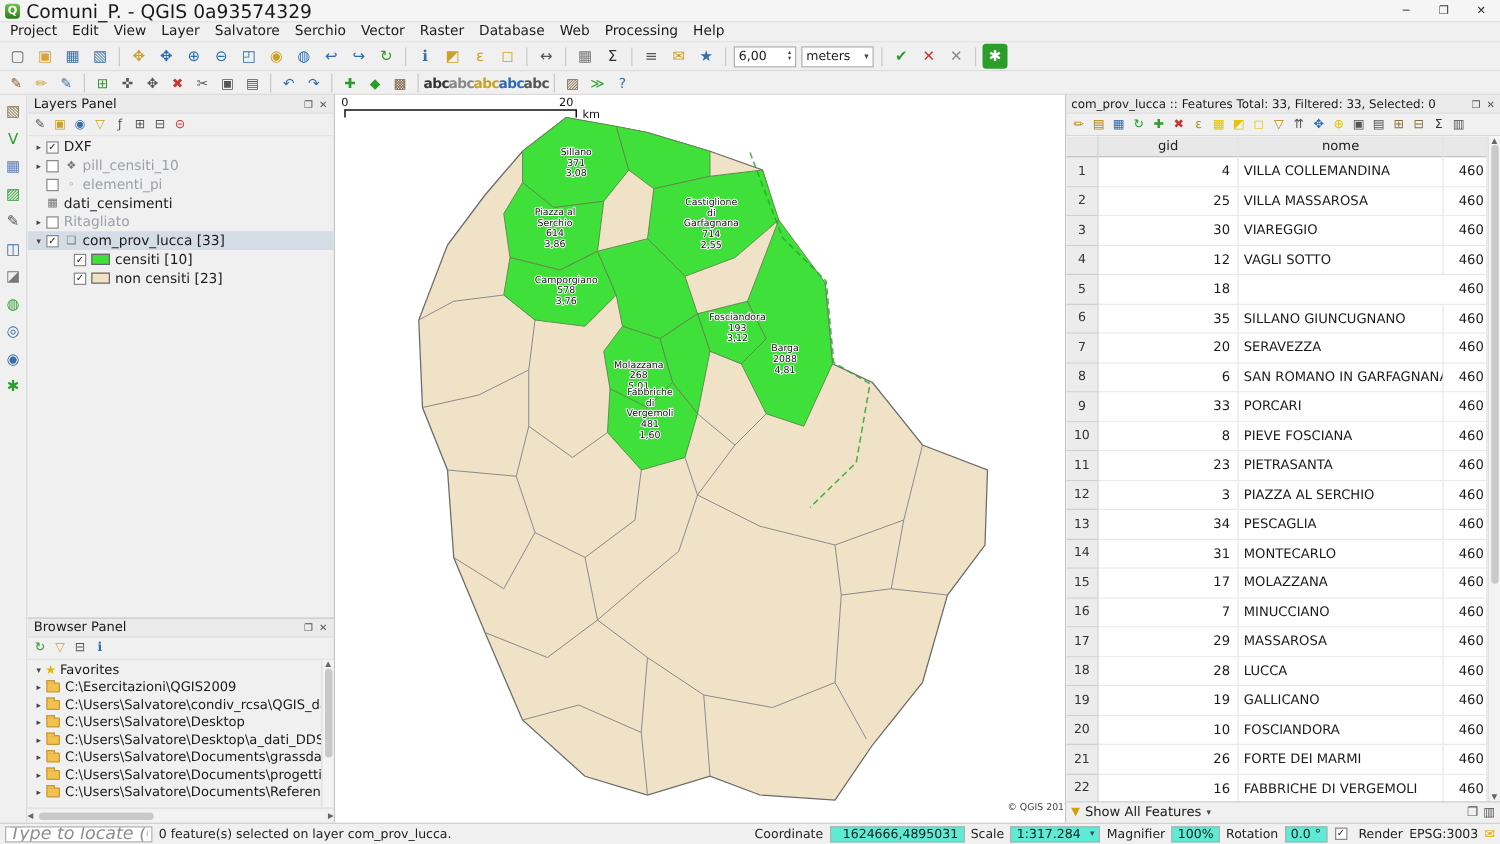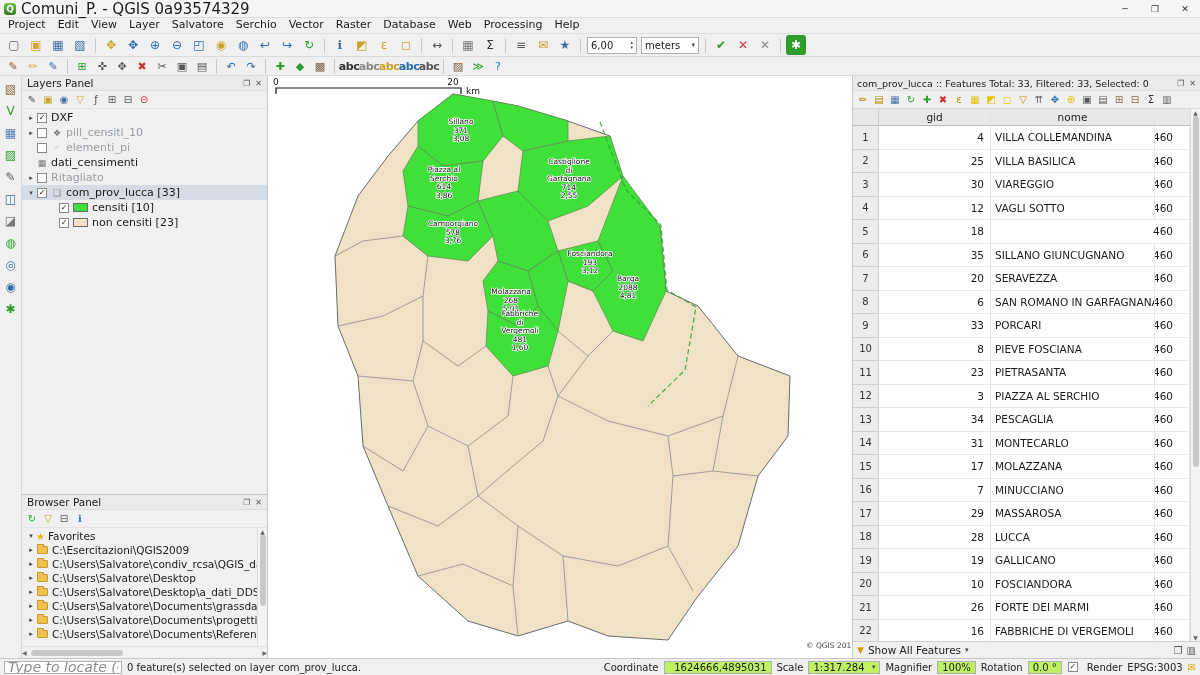--- a/index.html
+++ b/index.html
@@ -82,38 +82,38 @@
   #attr-toolbar{height:18px;border-bottom:1px solid #d8d8d8}
   #attr-toolbar .tbtn{width:16px;height:16px;font-size:10px;margin:0}
   .attr-body{flex:1;display:flex;overflow:hidden;background:#fff}
   .attr-grid{flex:1;overflow:hidden}
   .attr-row{display:flex;height:23.5px}
   .attr-row.header{height:17px}
   .c0{width:26px;flex:none;background:#ececec;border-right:1px solid #cfcfcf;border-bottom:1px solid #cfcfcf;display:flex;align-items:center;justify-content:center;font-size:10px;color:#333}
   .cell{border-right:1px solid #e3e3e3;border-bottom:1px solid #e9e9e9;display:flex;align-items:center;font-size:10.5px;background:#fff;overflow:hidden;white-space:nowrap}
   .c1{width:112px;flex:none;padding-right:6px}
   .c2{width:164px;flex:none;padding-left:4px}
-  .c3{flex:1;padding-right:16px}
+  .c3{flex:1;padding-right:2px}
   .num{justify-content:flex-end}
   .hcell{background:#e8e8e8!important;justify-content:center!important;border-bottom:1px solid #bbb!important;font-size:10.5px;color:#222;padding:0!important}
   .attr-vscroll{width:10px;flex:none;background:#f3f3f3;border-left:1px solid #ddd;display:flex;flex-direction:column;align-items:center;font-size:6px;color:#666}
   .attr-vscroll .vthumb{height:66%}
   .attr-footer{height:17px;flex:none;display:flex;align-items:center;border-top:1px solid #cfcfcf;background:#f0f0f0;padding:0 4px;font-size:10.5px}
   .funnel{color:#d89e00;font-size:9px;margin-right:4px}
   .attr-footer .dd{margin-left:4px}
   .attr-footer .right{margin-left:auto;display:flex;gap:4px;font-size:10px;color:#555}
 
   
   .statusbar{height:17px;display:flex;align-items:center;background:#f0f0f0;border-top:1px solid #c8c8c8;padding:0 4px;font-size:10px;gap:5px}
   .locate-input{width:118px;height:13px;border:1px solid #b0b0b0;background:#fff;font-size:14px;padding:0 3px;font-family:inherit}
   .locate-input::placeholder{font-style:italic;color:#8d8d8d}
   .status-msg{font-size:10px;color:#222}
   .spacer{flex:1}
   .slabel{color:#222}
-  .sbox{border:1px solid #b0b0b0;background:#bef264;height:13px;padding:0 4px;display:flex;align-items:center;font-size:10px}
+  .sbox{border:1px solid #b0b0b0;background:#5eead4;height:13px;padding:0 4px;display:flex;align-items:center;font-size:10px}
   .msgicon{color:#e0a800;font-size:10px}
   .crs{color:#222}
 </style>
 </head>
 <body>
 
 <div class="titlebar">
   <div class="app-icon">Q</div>
   <span class="title-text">Comuni_P. - QGIS 0a93574329</span>
   <div class="win-controls">
@@ -497,21 +497,21 @@
           </div>
           <div class="attr-row">
             <span class="c0">1</span>
             <span class="c1 cell num">4</span>
             <span class="c2 cell">VILLA COLLEMANDINA</span>
             <span class="c3 cell num">460</span>
           </div>
           <div class="attr-row">
             <span class="c0">2</span>
             <span class="c1 cell num">25</span>
-            <span class="c2 cell">VILLA BASILICA</span>
+            <span class="c2 cell">VILLA MASSAROSA</span>
             <span class="c3 cell num">460</span>
           </div>
           <div class="attr-row">
             <span class="c0">3</span>
             <span class="c1 cell num">30</span>
             <span class="c2 cell">VIAREGGIO</span>
             <span class="c3 cell num">460</span>
           </div>
           <div class="attr-row">
             <span class="c0">4</span>

